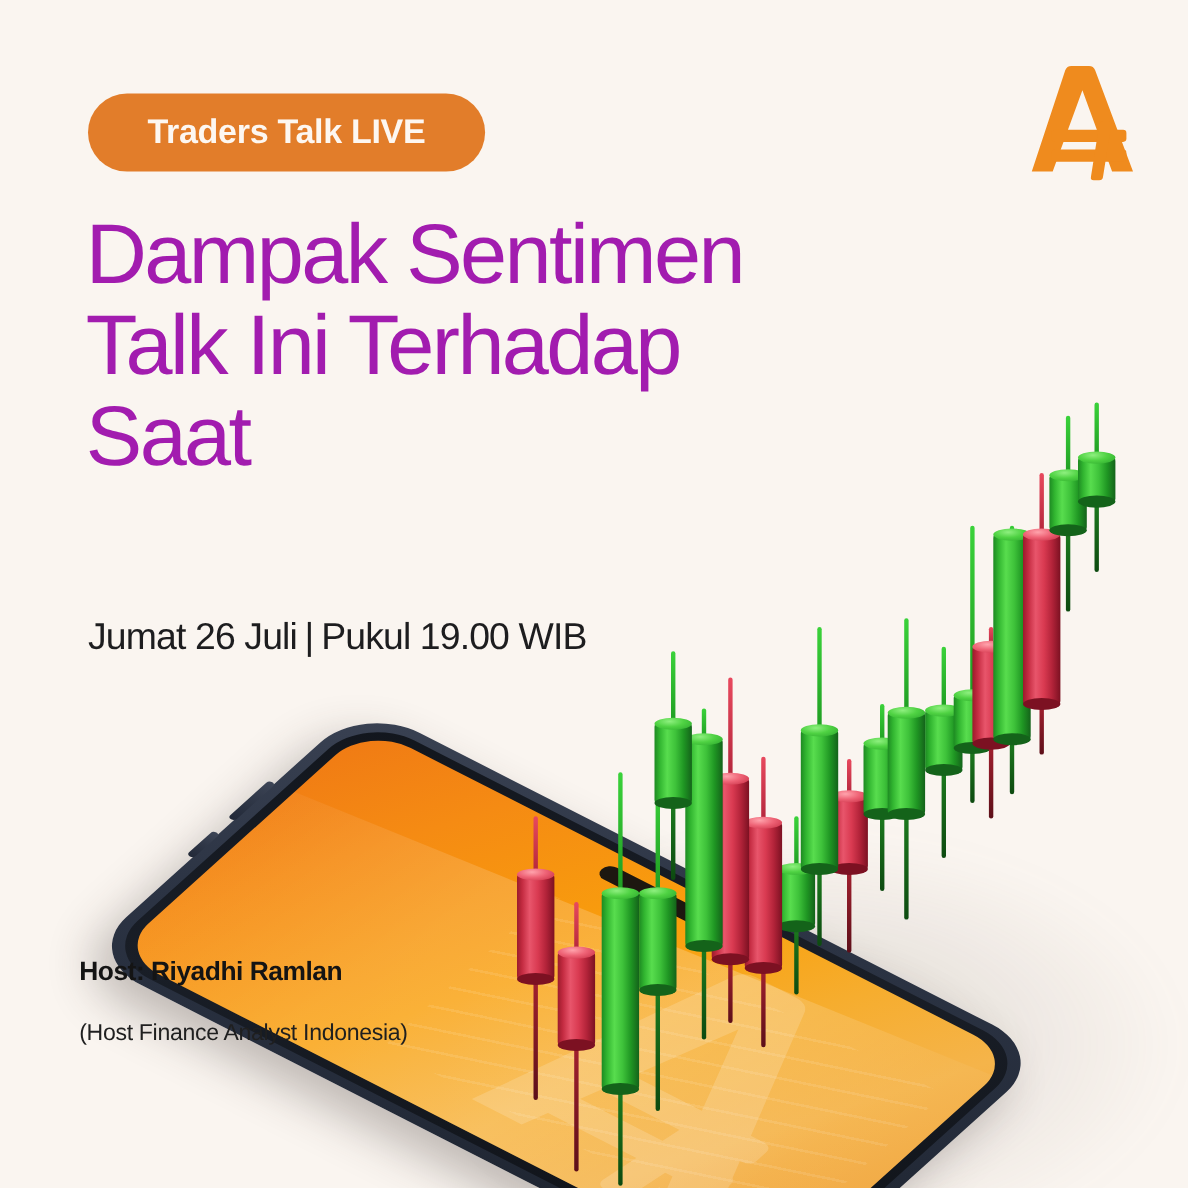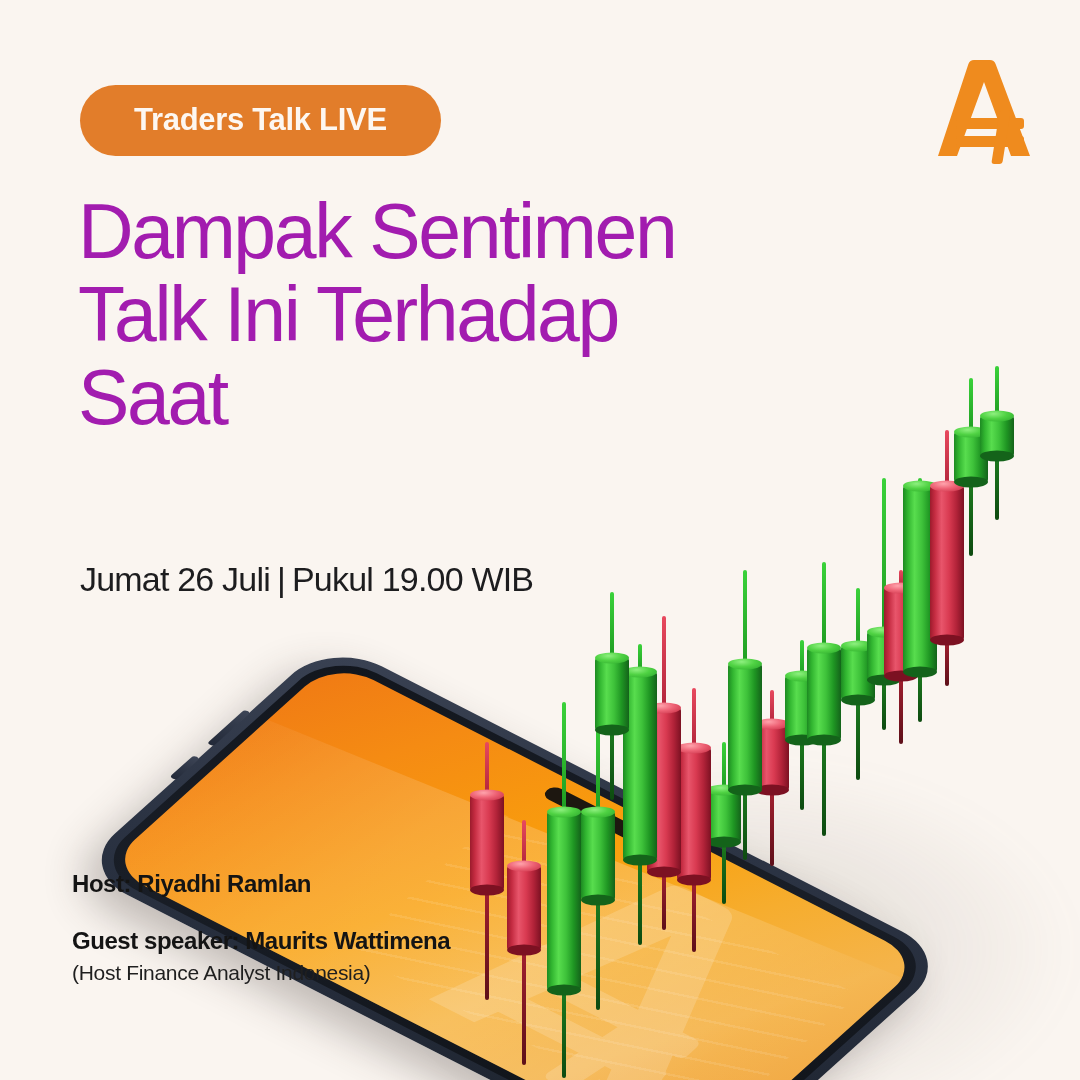--- a/index.html
+++ b/index.html
@@ -420,18 +420,17 @@
           <div class="cap top" style="height: 11px;"></div>
         </div>
       </div>
     </div>
 
   <div class="credits">
     <div class="credit-block">
       <div class="credit-name">Host: Riyadhi Ramlan</div>
     </div>
     <div class="credit-block">
-      <div class="credit-name">Guest speaker: Maurits Wattimena</div>
       <div class="credit-role">(Host Finance Analyst Indonesia)</div>
     </div>
   </div>
 
 </div>
 
 </body></html>

